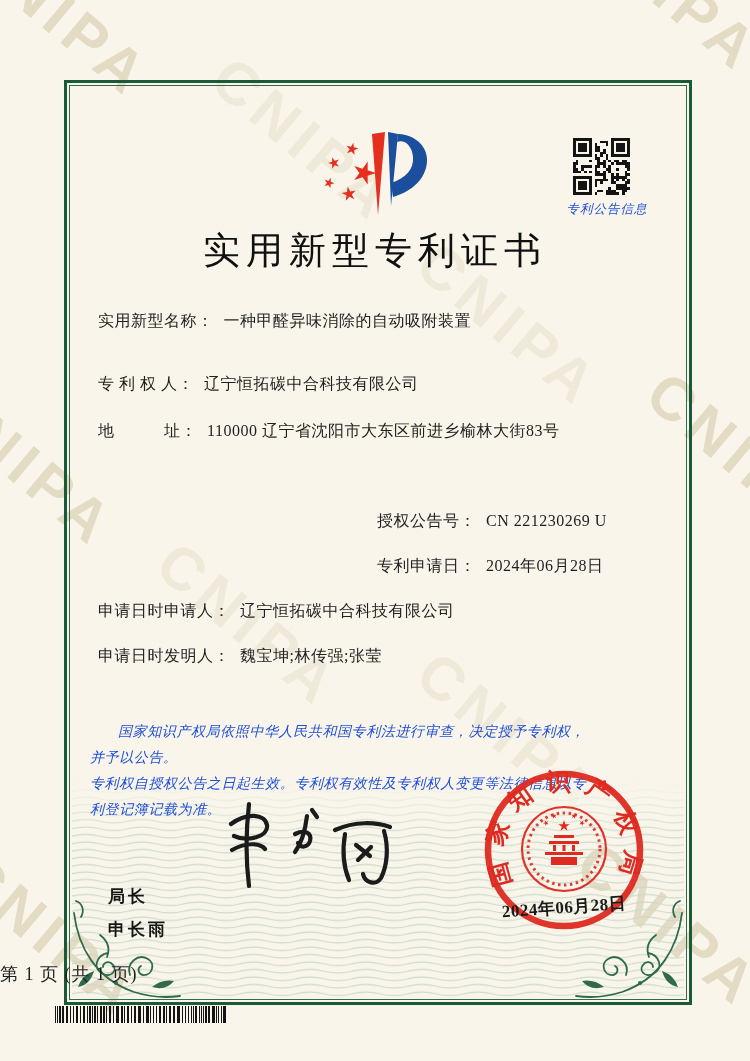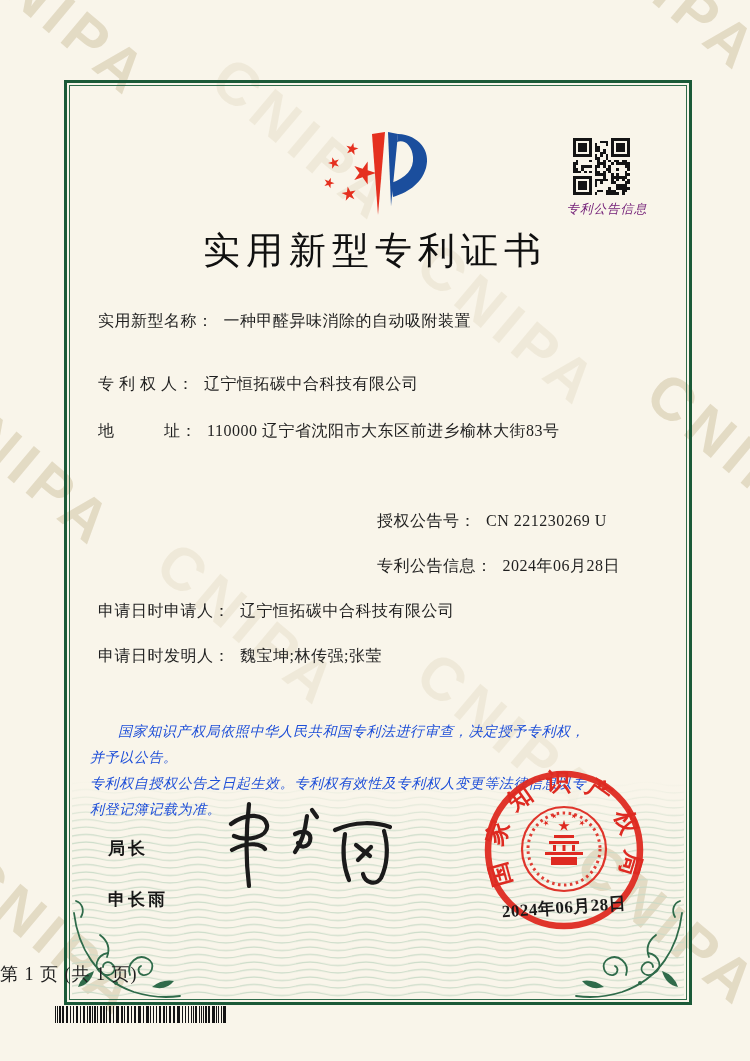--- a/index.html
+++ b/index.html
@@ -29,36 +29,36 @@
   .wavefade{position:absolute; left:0; right:0; top:0; height:55px;
     background:linear-gradient(#f9f5ea, rgba(249,245,234,0));}
   .flourish{position:absolute; bottom:3px; width:112px; height:112px;}
   .flourish.left{left:3px;}
   .flourish.right{right:3px; transform:scaleX(-1);}
   
   .certno{position:absolute; left:96px; top:130px; font-size:16px; letter-spacing:1px;}
   .logo{position:absolute; left:318px; top:126px; width:120px; height:95px;}
   .qr{position:absolute; left:573px; top:138px; width:57px; height:57px;}
   .qrlabel{position:absolute; left:552px; top:201px; width:110px; text-align:center;
-    font-size:12.5px; font-style:italic; letter-spacing:1px; color:#701a75;}
+    font-size:12.5px; font-style:italic; letter-spacing:1px; color:#1d4ed8;}
   .title{
     position:absolute; left:0; right:0; top:226px; text-align:center;
     font-size:37px; font-weight:normal; letter-spacing:6px; color:#101010;
   }
   
   .row{position:absolute; left:98px; font-size:16px; line-height:23px; letter-spacing:.5px; white-space:nowrap;text-align:center;}
   .row .val{margin-left:10px;}
   .row.col2{left:377px;}
   
   .statement{position:absolute; left:90px; top:719px; width:505px;
     font-size:14px; line-height:26px; font-style:italic; letter-spacing:.6px; color:#1d4ed8;}
   .statement .l1{text-indent:28px;}
   
   .director{position:absolute; left:108px; font-family:"Liberation Sans","DejaVu Sans",sans-serif;
-    font-weight:bold; font-size:17px; letter-spacing:3px; color:#161616;}
+    font-weight:bold; font-size:17px; letter-spacing:3px; color:#161616;margin-top:48px;}
   .sig{position:absolute; left:215px; top:790px; width:195px; height:105px;}
   
   .seal{position:absolute; left:479px; top:765px; width:170px; height:170px;}
   .sealdate{
     position:absolute; left:0; right:0; top:131px; text-align:center;
     font-size:17px; font-weight:bold; color:#1a1a1a; letter-spacing:.5px;
     transform:rotate(-4deg); font-family:"Liberation Serif",serif;
   }
   
   .pageno{position:absolute; left:0; right:0; top:962px; text-align:left; font-size:18px; letter-spacing:1px;}
@@ -380,36 +380,36 @@
   <div class="row" style="top:372px">
     <span class="lbl">专 利 权 人：</span><span class="val">辽宁恒拓碳中合科技有限公司</span>
   </div>
   <div class="row" style="top:419px">
     <span class="lbl">地　　　址：</span><span class="val">110000 辽宁省沈阳市大东区前进乡榆林大街83号</span>
   </div>
   <div class="row col2" style="top:509px">
     <span class="lbl">授权公告号：</span><span class="val">CN 221230269 U</span>
   </div>
   <div class="row col2" style="top:554px">
-    <span class="lbl">专利公告信息：</span><span class="val">2024年06月28日</span>
+    <span class="lbl">专利申请日：</span><span class="val">2024年06月28日</span>
   </div>
   <div class="row" style="top:599px">
     <span class="lbl">申请日时申请人：</span><span class="val">辽宁恒拓碳中合科技有限公司</span>
   </div>
   <div class="row" style="top:644px">
     <span class="lbl">申请日时发明人：</span><span class="val">魏宝坤;林传强;张莹</span>
   </div>
 
   <div class="statement">
     <div class="l1">国家知识产权局依照中华人民共和国专利法进行审查，决定授予专利权，并予以公告。</div>
     <div class="l2">专利权自授权公告之日起生效。专利权有效性及专利权人变更等法律信息以专利登记簿记载为准。</div>
   </div>
 
   <div class="director" style="top:837px">局长</div>
-  <div class="director" style="top:888px">申长雨</div>
+  <div class="director" style="top:870px">申长雨</div>
 
   <svg class="sig" viewBox="0 0 195 105">
     <g stroke="#1b1b1b" stroke-width="4.2" fill="none" stroke-linecap="round" stroke-linejoin="round">
       <path d="M34,14 C31,40 31,72 34,96"></path>
       <path d="M16,34 C32,22 50,24 52,35 C54,47 32,52 19,46"></path>
       <path d="M17,60 C31,52 46,53 50,59"></path>
       <path d="M92,26 C90,42 86,54 80,62"></path>
       <path d="M80,44 C90,39 97,43 95,51 C93,58 85,58 83,53"></path>
       <path d="M97,20 l5,7"></path>
       <path d="M120,40 C140,31 161,32 175,37"></path>

